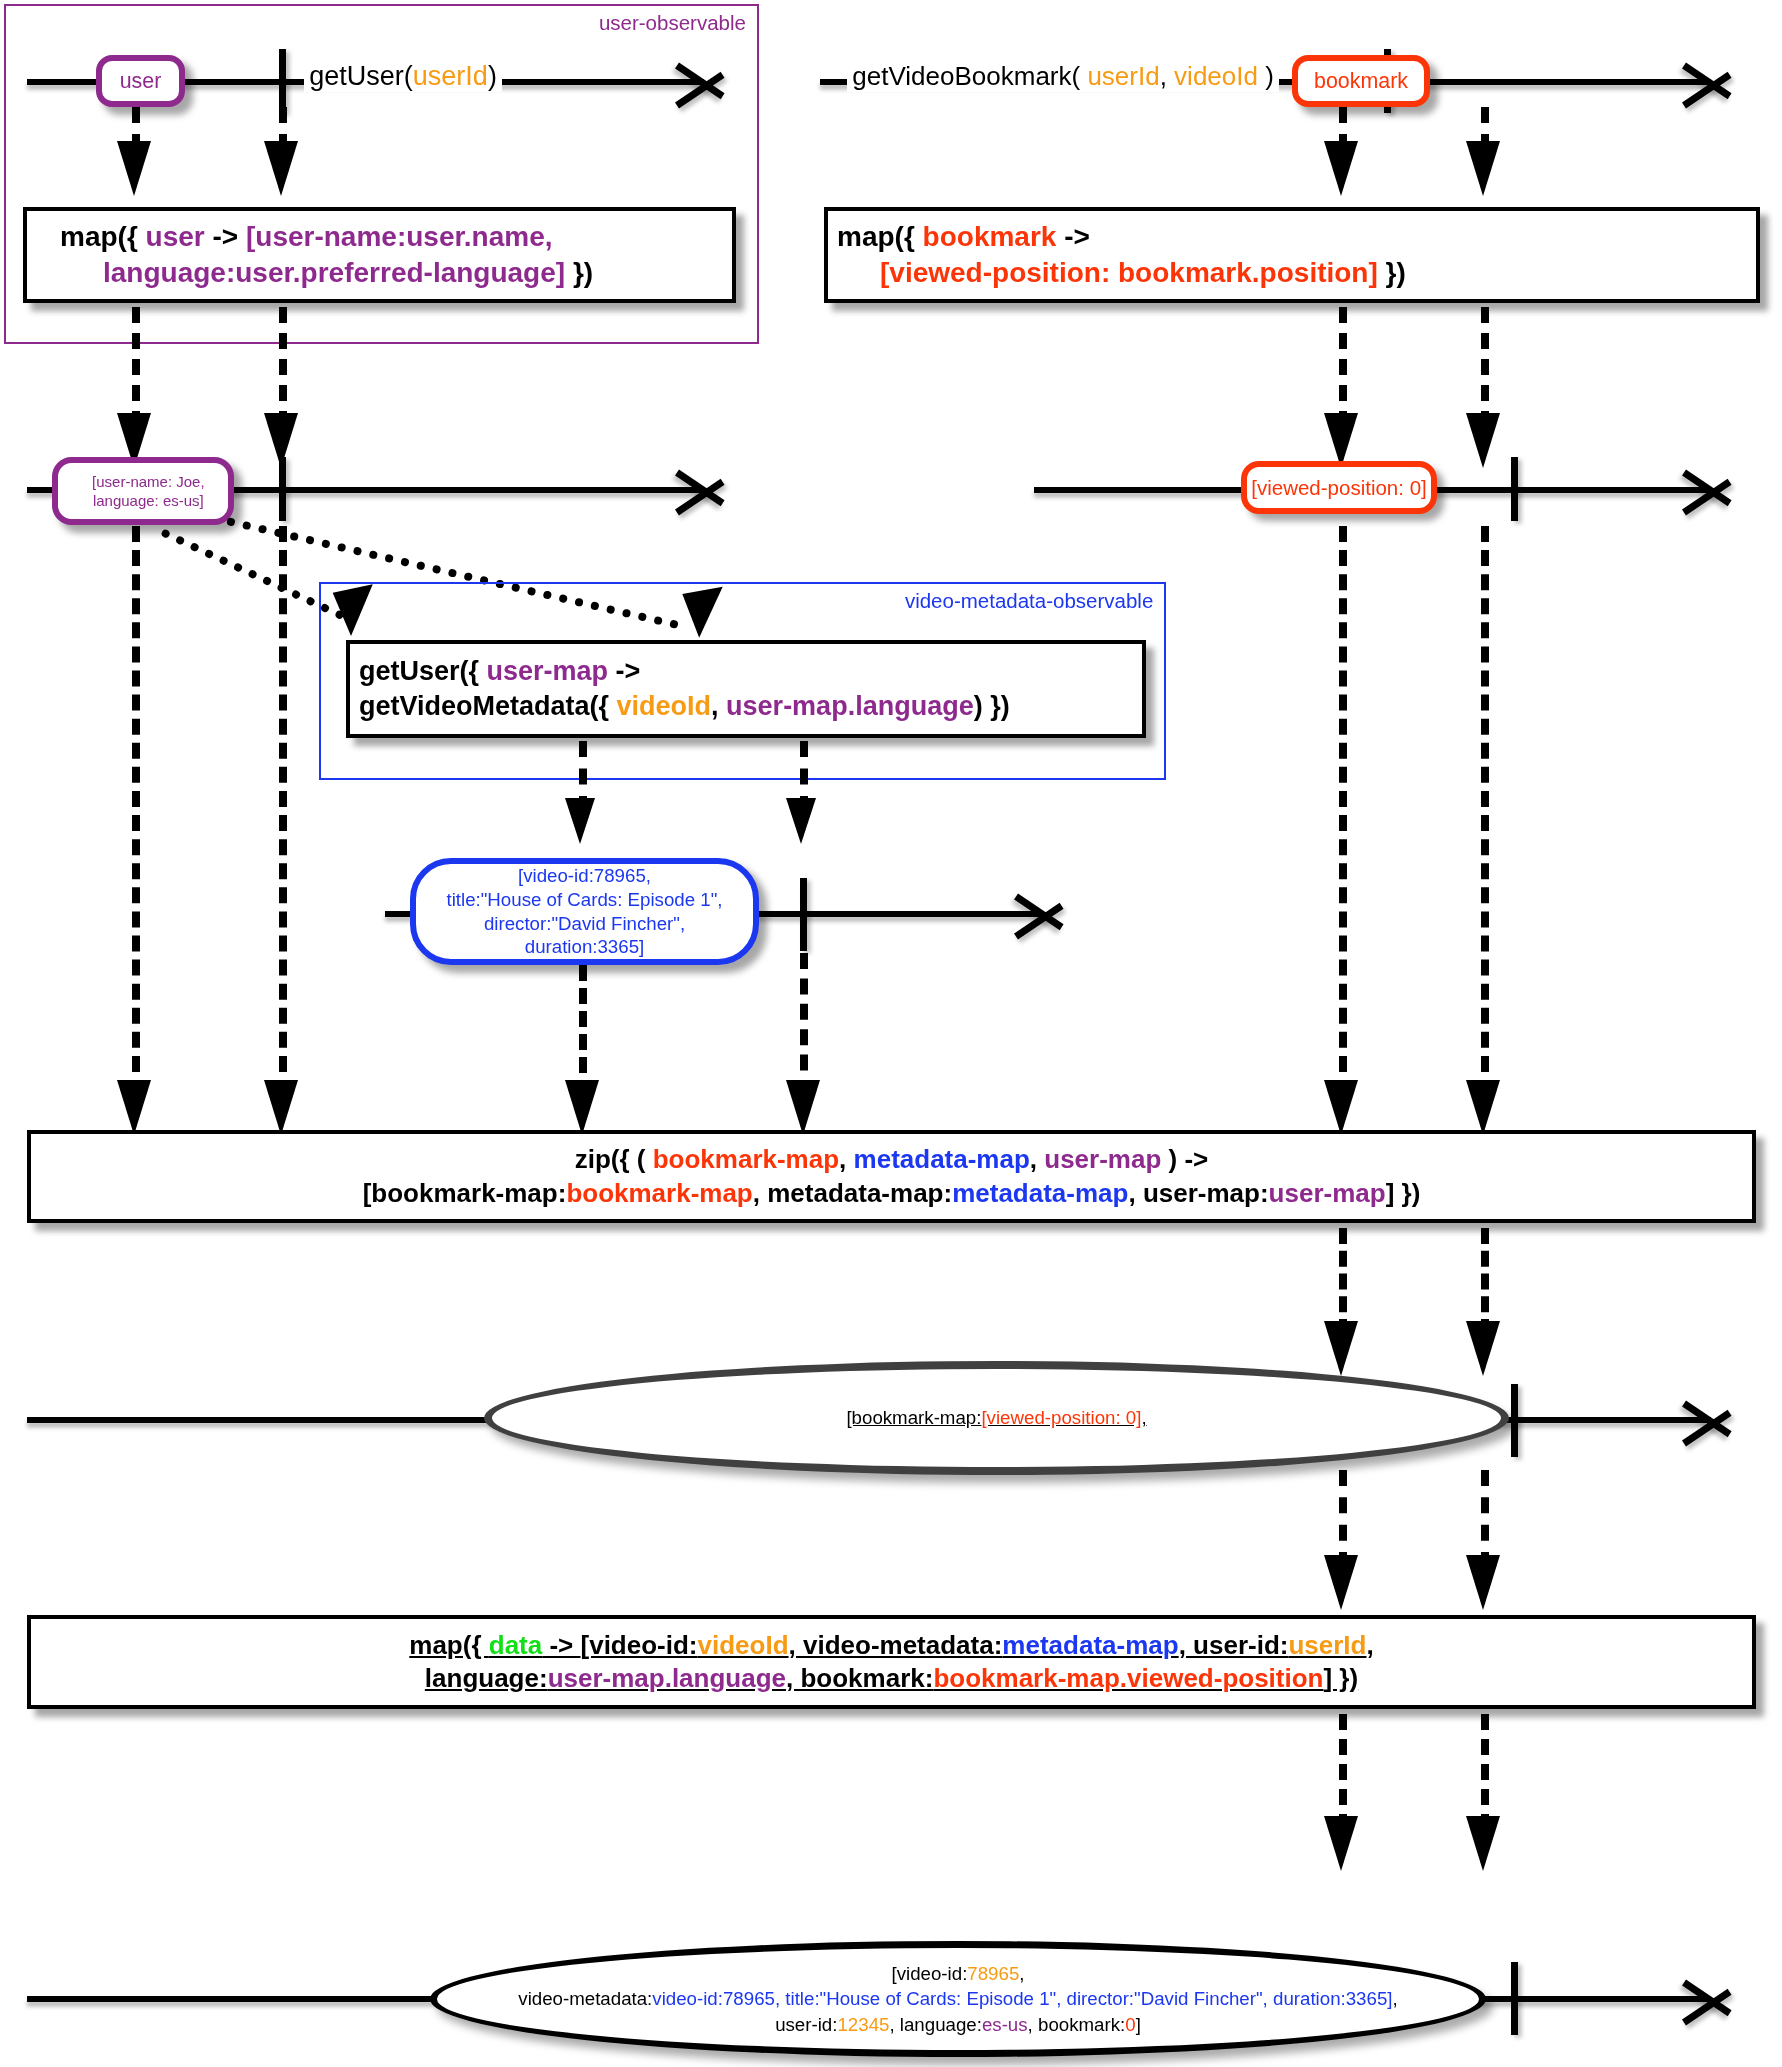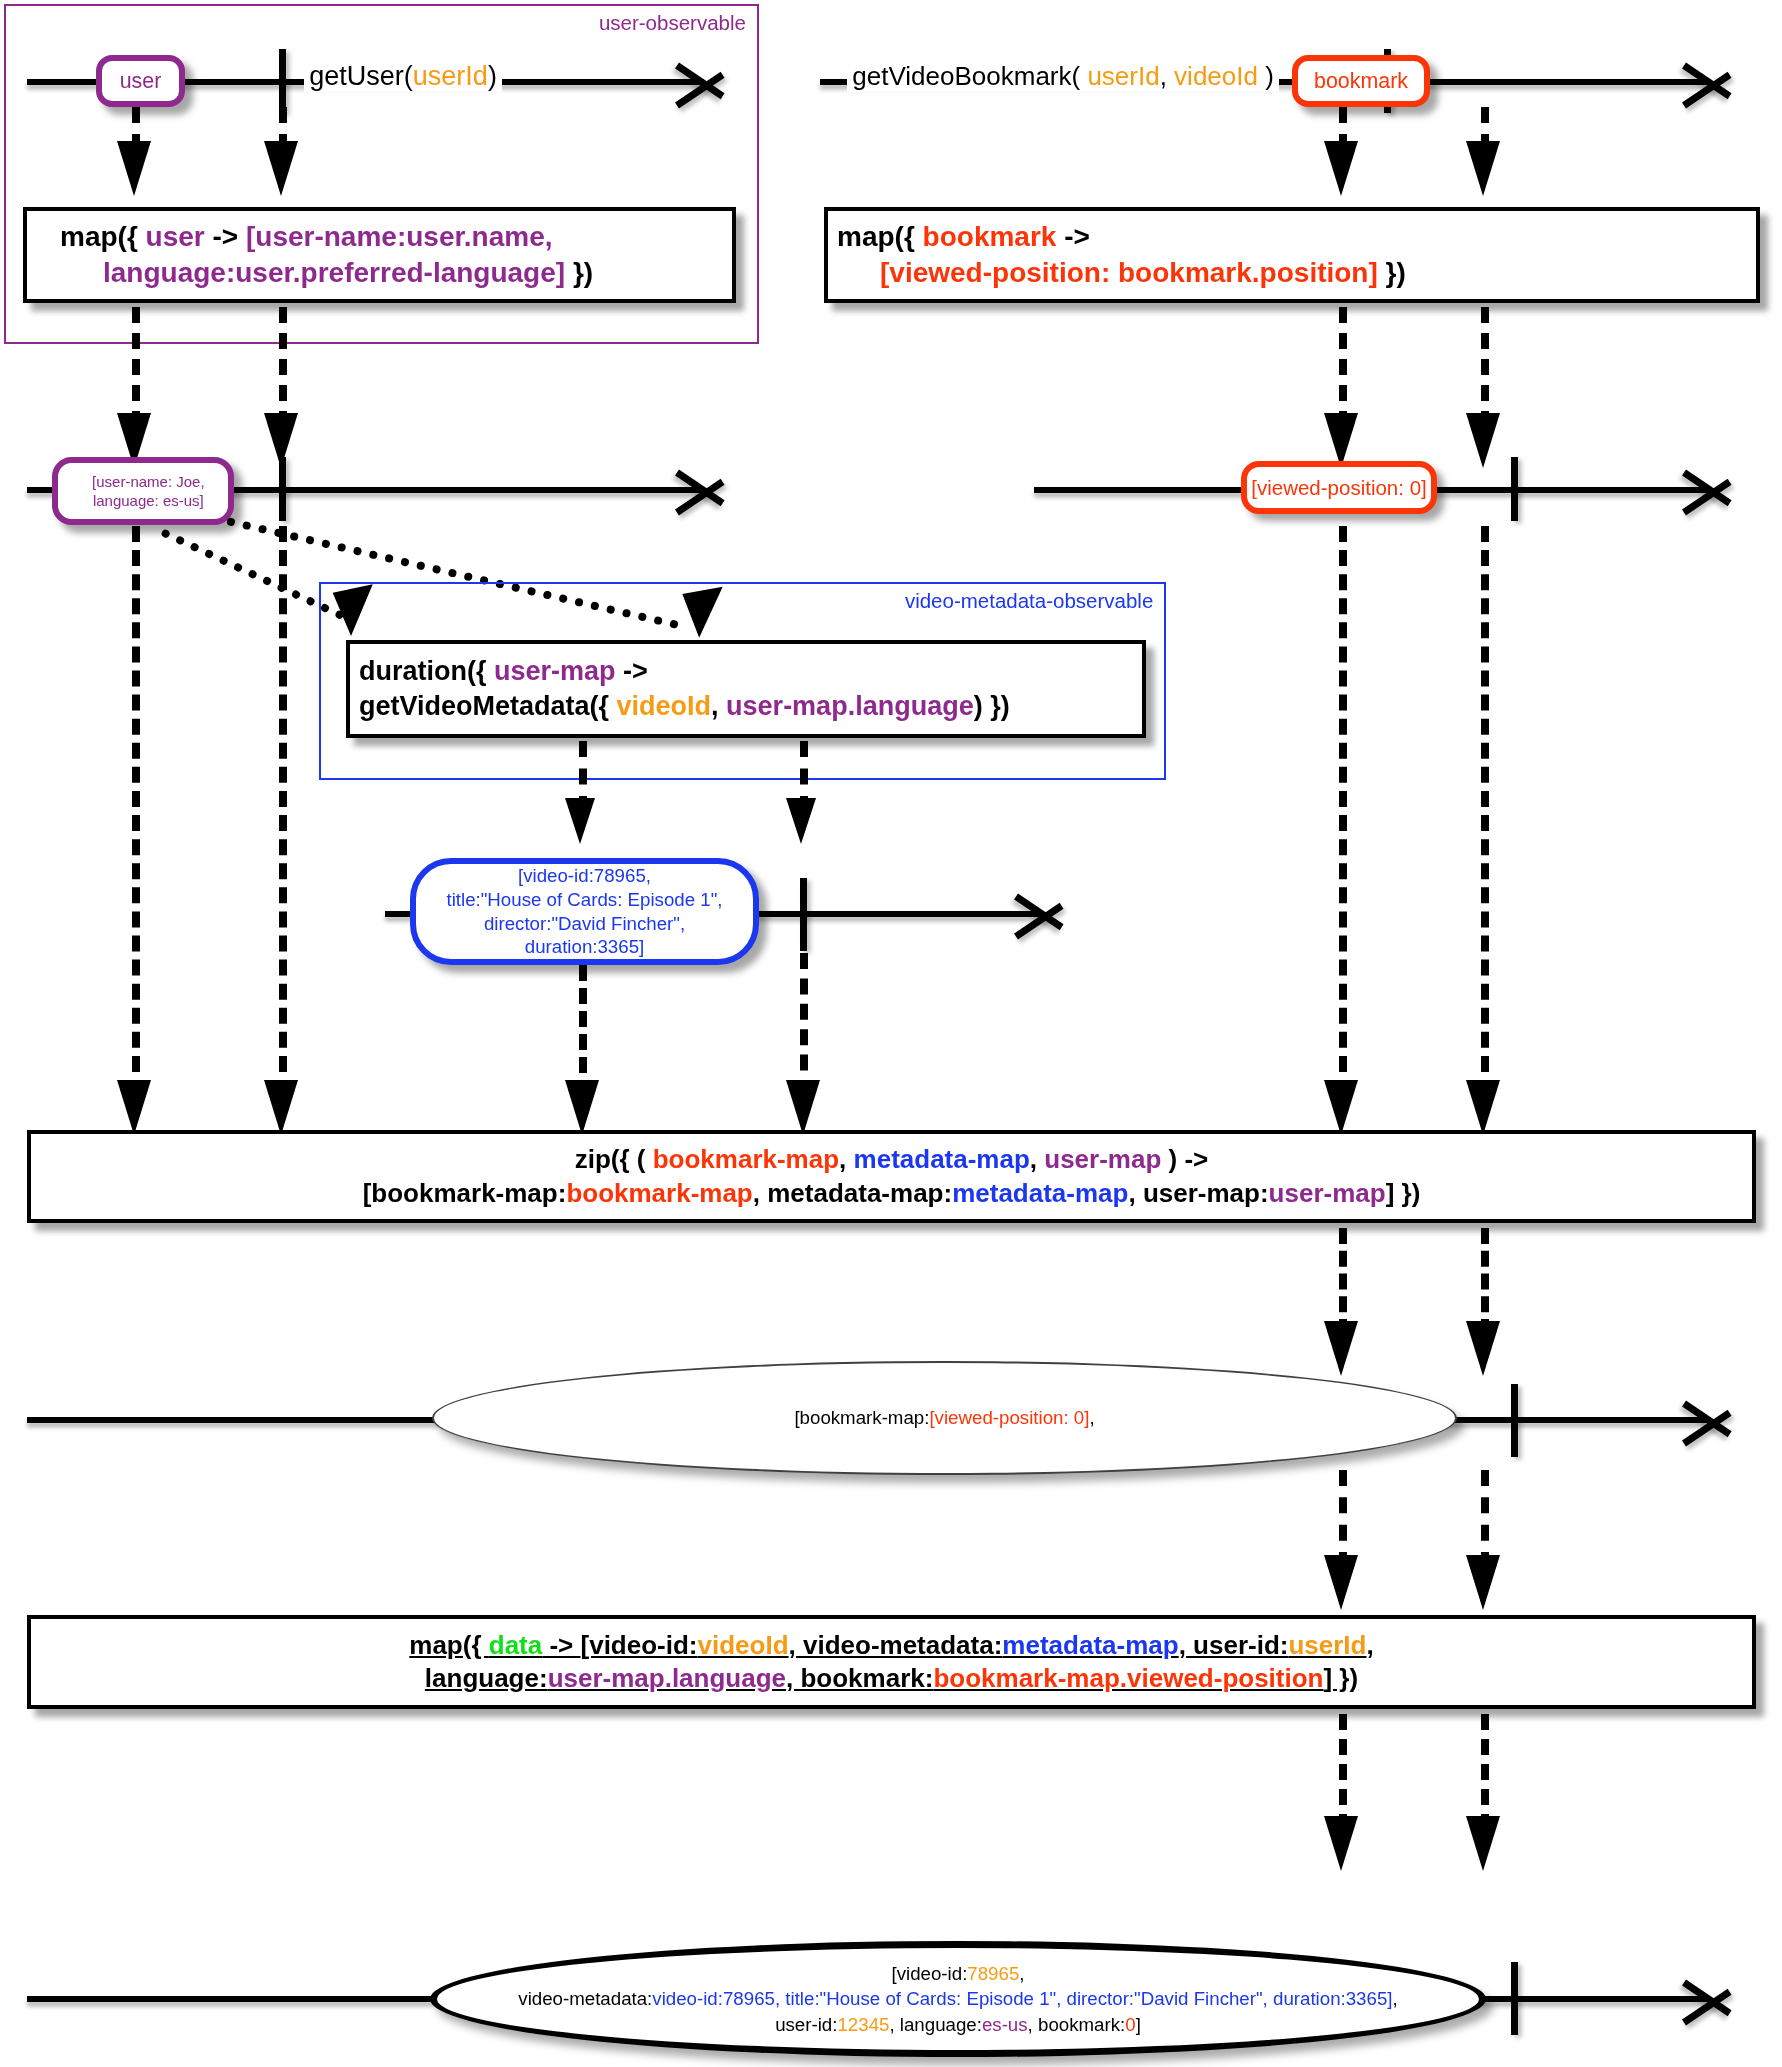--- a/index.html
+++ b/index.html
@@ -153,21 +153,21 @@
 
   <div class="diag" style="left:227px;top:517px;width:463px;transform:rotate(13deg);"></div>
   <div class="uarrow" style="left:686px;top:590px;border-left:9px solid transparent;border-right:32px solid transparent;border-top:46px solid #000;transform:rotate(-10deg);"></div>
 
   <div class="panel bd-blue" style="left:319px;top:582px;width:847px;height:198px;border-width:2.7px;">
     <div class="panel-label c-blue">video-metadata-observable</div>
   </div>
 
   <div class="opbox left" style="left:346px;top:640px;width:800px;height:98px;">
     <div class="txt" style="font-size:27px;">
-      <div style="white-space:nowrap;"><span class="c-black">duration({ </span><span class="c-purple">user-map</span><span class="c-black"> -&gt;</span></div>
+      <div style="white-space:nowrap;"><span class="c-black">getUser({ </span><span class="c-purple">user-map</span><span class="c-black"> -&gt;</span></div>
       <div style="white-space:nowrap;"><span class="c-black">getVideoMetadata({ </span><span class="c-orange">videoId</span><span class="c-black">, </span><span class="c-purple">user-map.language</span><span class="c-black">) })</span></div>
     </div>
   </div>
 
   <div class="dash" style="left:579px;top:741px;height:71px;"></div>
   <div class="darrow sm" style="left:565px;top:798px;"></div>
   <div class="dash" style="left:800px;top:741px;height:71px;"></div>
   <div class="darrow sm" style="left:786px;top:798px;"></div>
 
   <div class="tl" style="left:385px;top:911px;width:659px;"></div>
@@ -210,21 +210,21 @@
 
   <div class="dash" style="left:1339px;top:1228px;height:107px;"></div>
   <div class="darrow" style="left:1324px;top:1321px;"></div>
   <div class="dash" style="left:1481px;top:1228px;height:107px;"></div>
   <div class="darrow" style="left:1466px;top:1321px;"></div>
 
   <div class="tl" style="left:27px;top:1417px;width:1684px;"></div>
   <div class="tlhead" style="left:1684px;top:1420px;"></div>
   <div class="tick" style="left:1511px;top:1384px;height:73px;"></div>
 
-  <div class="ell bd-green" style="left:432px;top:1361px;width:1025px;height:114px;border:2px solid #404040;">
+  <div class="ell bd-green" style="left:484px;top:1361px;width:1025px;height:114px;border:8px solid #404040;text-decoration:underline;">
     <div style="font-size:18.7px;line-height:1.35;text-align:center;width:100%;">
       <div style="white-space:nowrap;"><span class="c-black">[bookmark-map:</span><span class="c-red">[viewed-position: 0]</span><span class="c-black">,</span></div>
     </div>
   </div>
 
   <div class="dash" style="left:1339px;top:1470px;height:98px;"></div>
   <div class="darrow" style="left:1324px;top:1555px;"></div>
   <div class="dash" style="left:1481px;top:1470px;height:98px;"></div>
   <div class="darrow" style="left:1466px;top:1555px;"></div>
 

